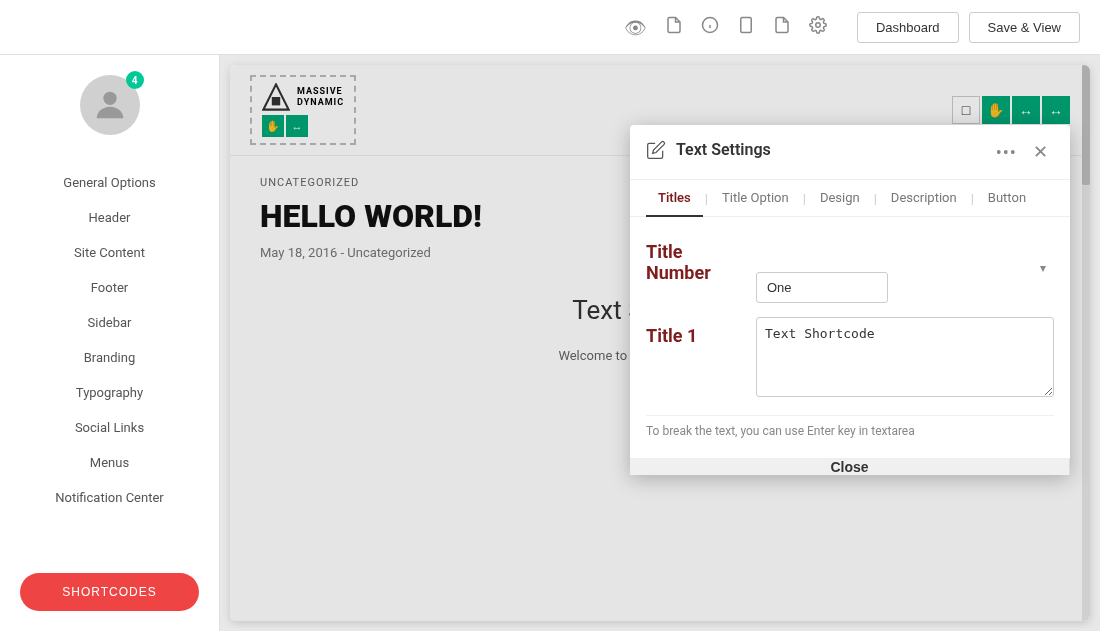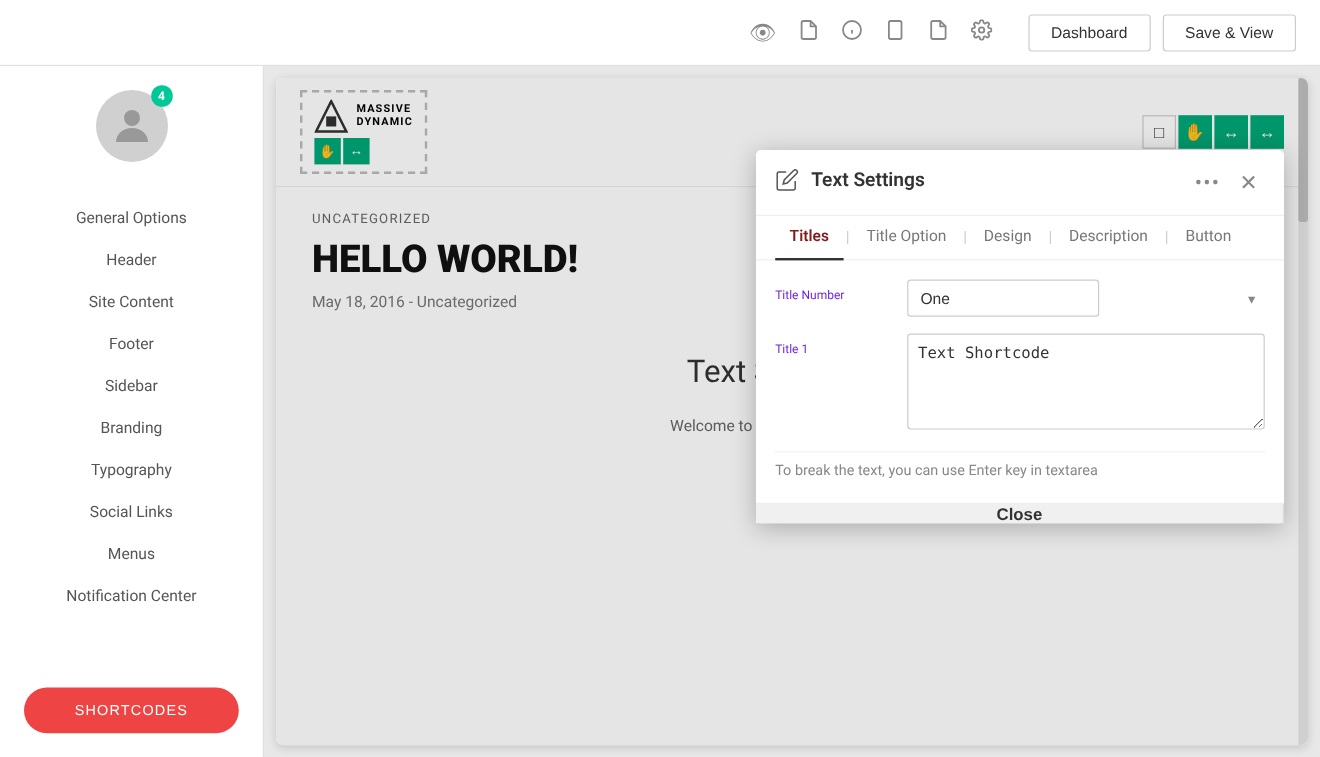--- a/index.html
+++ b/index.html
@@ -358,44 +358,46 @@
     .modal-body {
       padding: 16px;
     }
     .form-row {
       display: flex;
       align-items: flex-start;
       margin-bottom: 14px;
       gap: 10px;
     }
     .form-label {
-      font-size: 10px;
-      color: #6d28d9;
+      font-size: 18px;
+      color: #7f1d1d;
       width: 100px;
       padding-top: 8px;
       flex-shrink: 0;
+      font-weight: bold;
     }
     .form-control {
       flex: 1;
     }
     .select-wrapper {
       position: relative;
       display: flex;
       align-items: center;
     }
     .form-select {
-      width: 160px;
+      width: 132px;
       padding: 7px 28px 7px 10px;
       border: 1px solid #ccc;
       border-radius: 3px;
       font-size: 13px;
       appearance: none;
       background: #fff;
       color: #333;
       cursor: pointer;
+      margin-top: 39px;
     }
     .select-arrow {
       position: absolute;
       right: 8px;
       color: #888;
       font-size: 12px;
       pointer-events: none;
     }
     .form-textarea {
       width: 100%;

